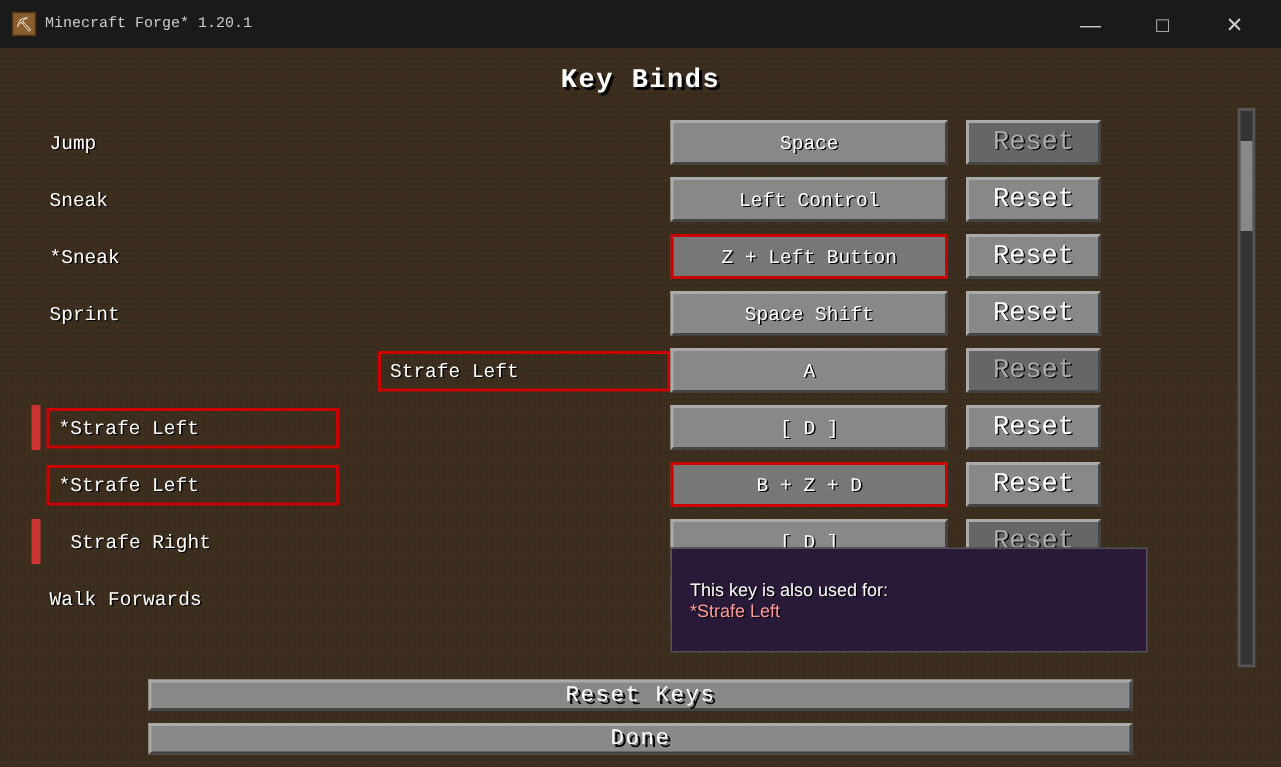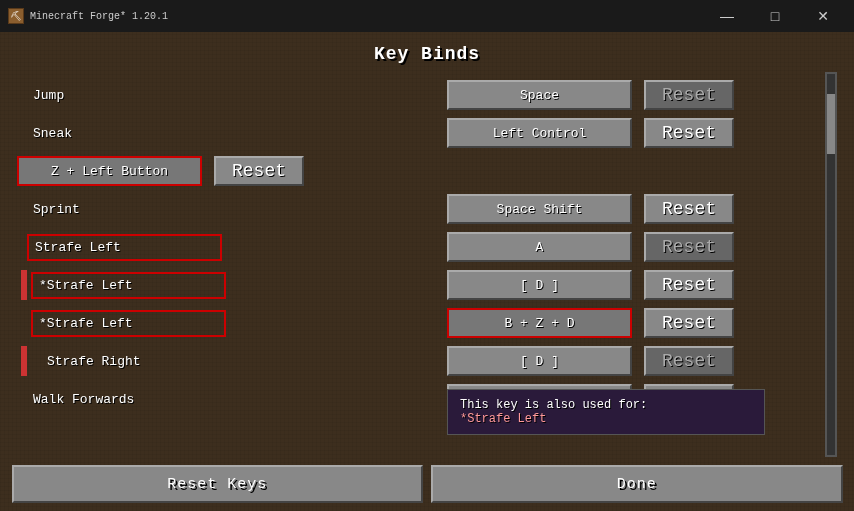--- a/index.html
+++ b/index.html
@@ -219,44 +219,45 @@
       width: 10px;
     }
 
     
     .tooltip-overlay {
       position: absolute;
       bottom: 50px;
       right: 60px;
       background: #2a1a3a;
       border: 1px solid #555;
-      padding: 8px 12px;
+      padding: 20px 12px;
       color: #fff;
       font-size: 12px;
-      font-family: Liberation Mono, monospace;
+      font-family: Liberation Sans, sans-serif;
       text-shadow: 1px 1px #000;
       z-index: 10;
       white-space: nowrap;
     }
 
     .tooltip-overlay .line1 {
       color: #fff;
     }
 
     .tooltip-overlay .line2 {
       color: #ff9999;
     }
 
     
     .bottom-bar {
       display: flex;
-      width: 831px;
+      width: 656px;
       padding: 8px 0;
       gap: 8px;
       justify-content: space-between;
+      flex-direction: column;
     }
 
     .bottom-btn {
       flex: 1;
       height: 38px;
       background: #888;
       border: none;
       border-top: 2px solid #aaa;
       border-left: 2px solid #aaa;
       border-bottom: 2px solid #444;
@@ -326,38 +327,41 @@
         <div class="row-left">
           <span class="action-name">Sneak</span>
         </div>
         <div class="row-right">
           <button class="key-btn">Left Control</button>
           <button class="reset-btn">Reset</button>
         </div>
       </div>
 
       <div class="keybind-row row-wrapper">
+        <div class="row-left">
+          <span class="action-name">*Sneak</span>
+        </div>
         <div class="row-right">
           <button class="key-btn conflict">Z + Left Button</button>
           <button class="reset-btn">Reset</button>
         </div>
       </div>
 
       <div class="keybind-row row-wrapper">
         <div class="row-left">
           <span class="action-name">Sprint</span>
         </div>
         <div class="row-right">
           <button class="key-btn">Space Shift</button>
           <button class="reset-btn">Reset</button>
         </div>
       </div>
 
       <div class="keybind-row row-wrapper" style="align-items:stretch;">
-        <div class="row-left" style="align-items:center;display:flex;">
+        <div class="row-left" style="align-items:center;display:flex;justify-content:flex-end;">
           <span class="action-name highlighted" style="width:195px;margin-left:10px;padding:4px 6px;border:2px solid #cc0000;color:#fff;font-size:13px;">Strafe Left</span>
         </div>
         <div class="row-right">
           <button class="key-btn">A</button>
           <button class="reset-btn dimmed">Reset</button>
         </div>
       </div>
 
       <div class="keybind-row row-wrapper">
         <div class="row-left" style="display:flex;align-items:center;">

